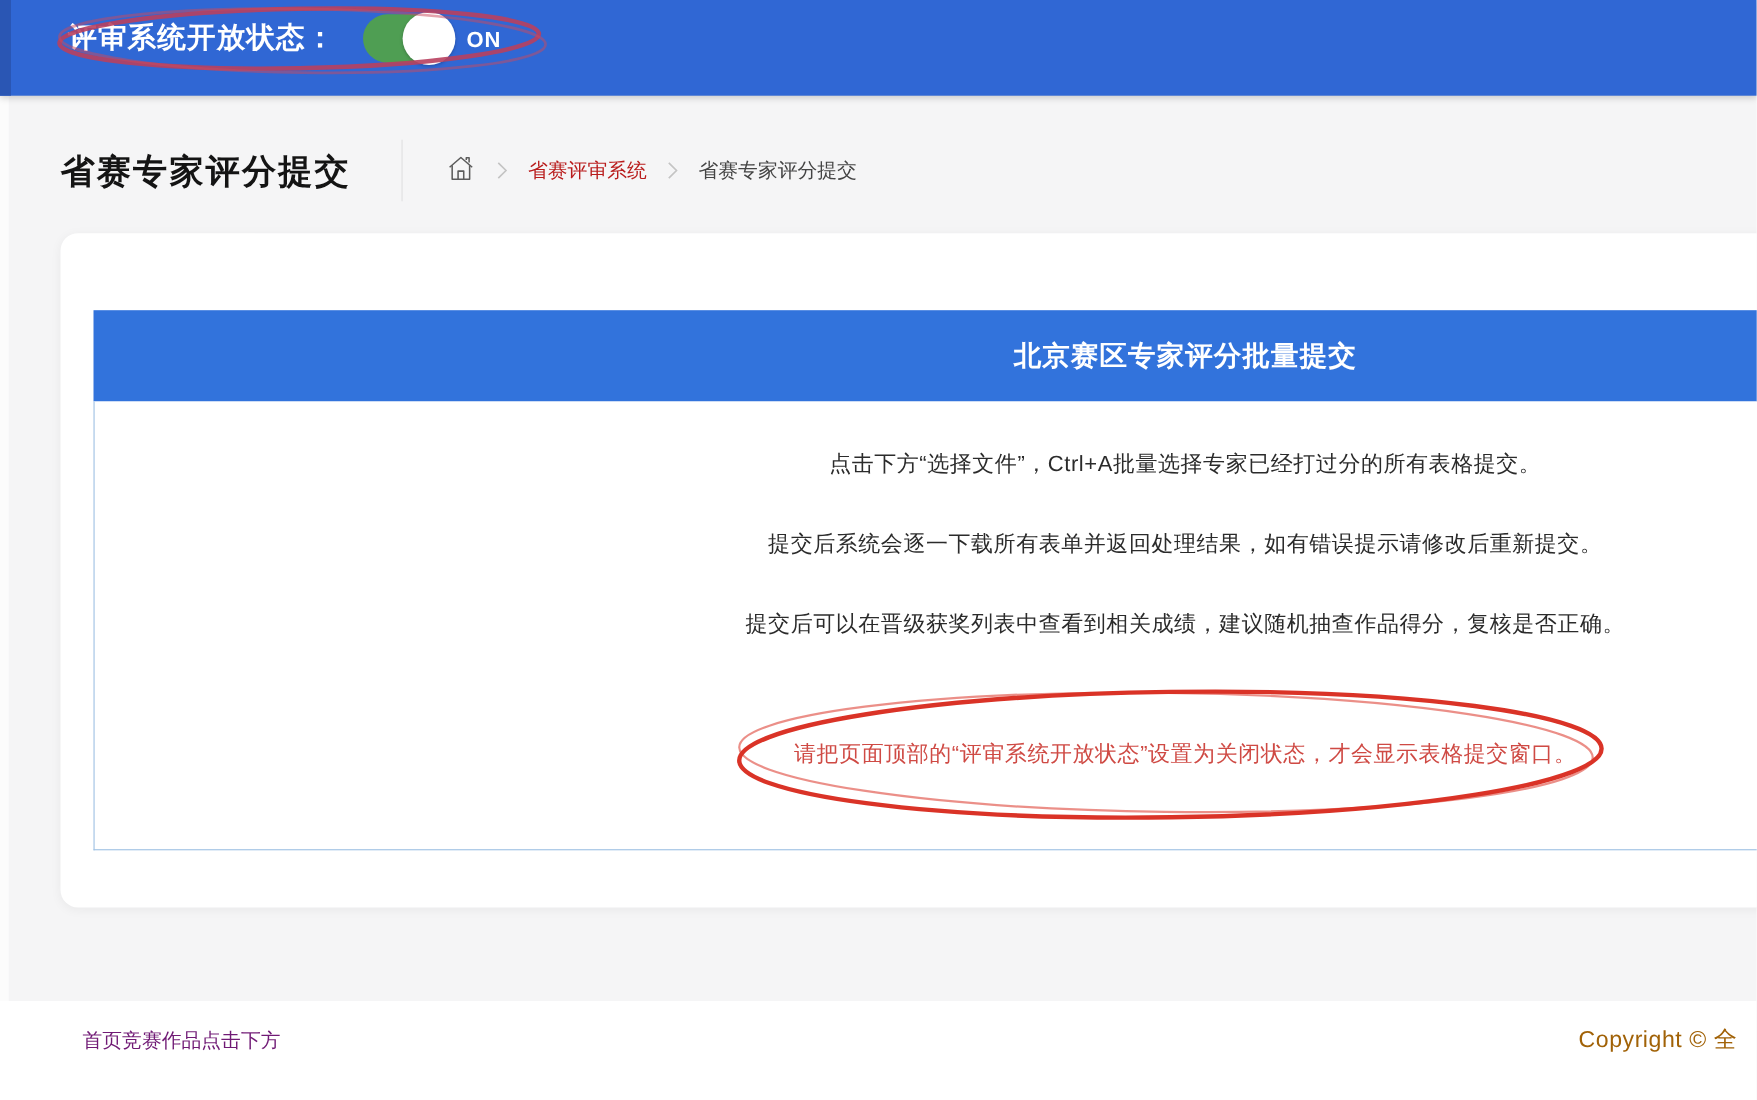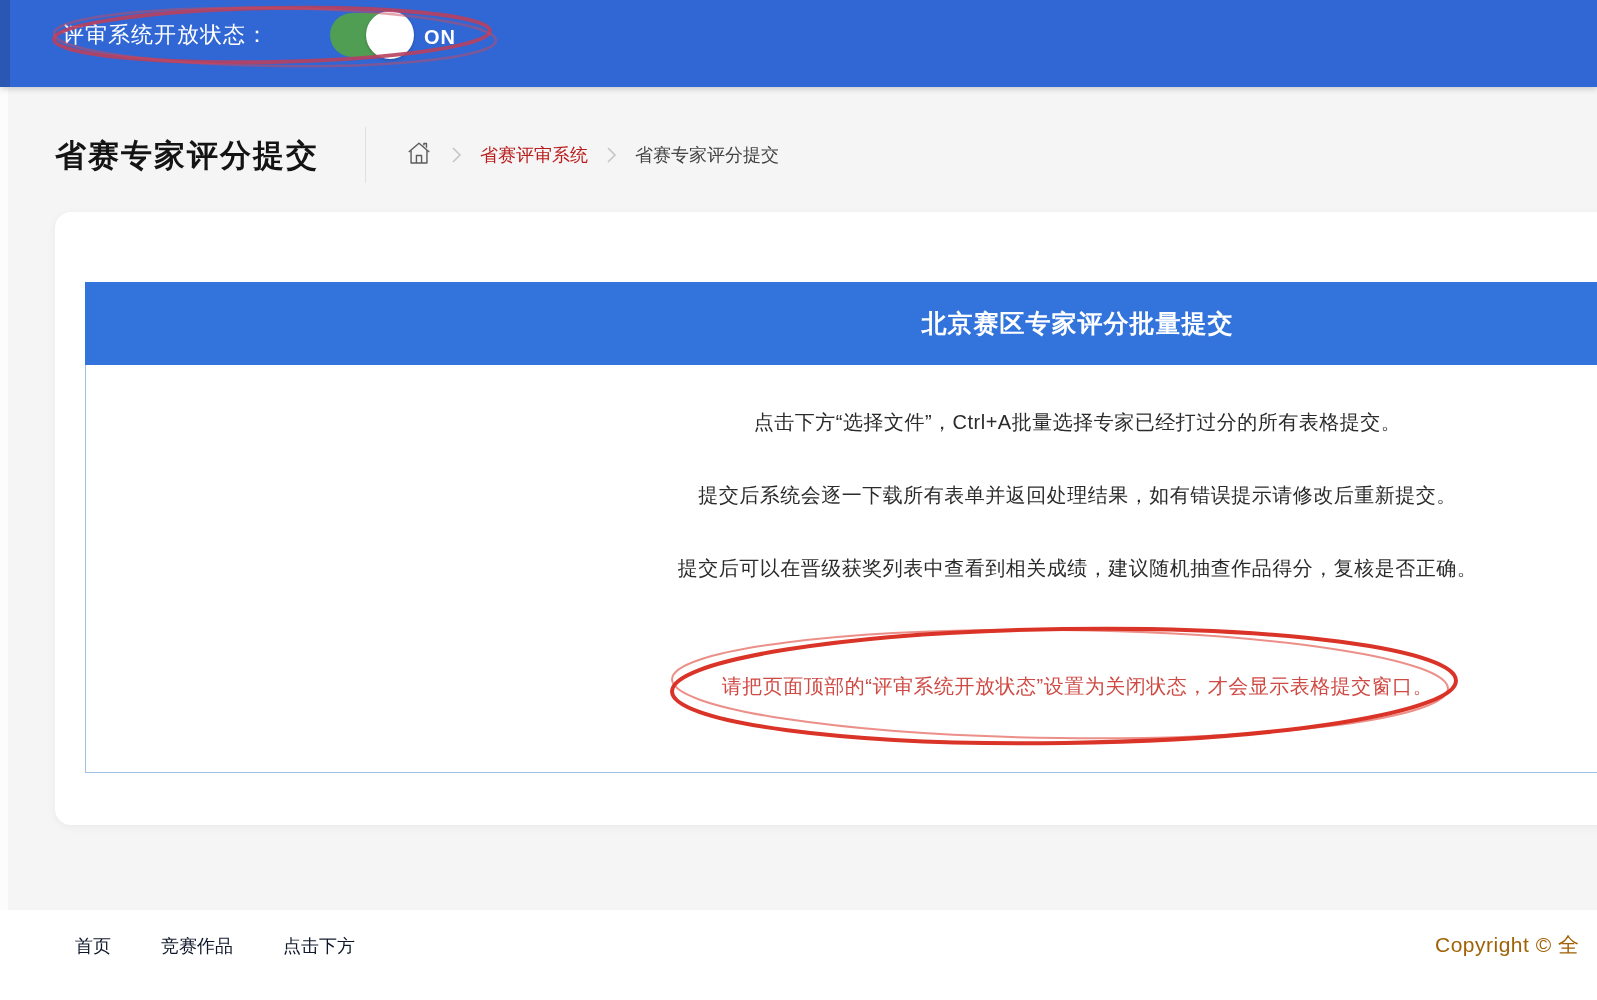--- a/index.html
+++ b/index.html
@@ -17,21 +17,21 @@
     box-shadow: 0 2px 6px rgba(0,0,0,0.18);
     z-index: 5;
   }
   .topbar-accent {
     position: absolute; left: 0; top: 0; width: 10px; height: 87px;
     background: #2a56b4;
   }
   .toggle-label {
     position: absolute; left: 62px; top: 0; height: 69px;
     display: flex; align-items: center;
-    color: #ffffff; font-size: 22px; letter-spacing: 1px;
+    color: #ffffff; font-size: 26px; letter-spacing: 1px; font-weight: bold;
   }
   .toggle {
     position: absolute; left: 330px; top: 13px;
     width: 82px; height: 44px; border-radius: 22px;
     background: #4f9e53; cursor: pointer;
   }
   .toggle-knob {
     position: absolute; right: -2px; top: -2px;
     width: 48px; height: 48px; border-radius: 50%;
     background: #ffffff; box-shadow: 0 1px 3px rgba(0,0,0,0.25);
@@ -100,22 +100,22 @@
     margin-top: 88px; letter-spacing: 0.5px;
   }
 
   
   .footer {
     position: absolute; left: 0; top: 910px; width: 1597px; height: 90px;
     background: #ffffff;
   }
   .footer-links {
     position: absolute; left: 75px; top: 24px;
-    display: flex; gap: 50px;
-    font-size: 18px; color: #0f172a;
+    display: flex; 
+    font-size: 18px; color: #701a75;
   }
   .footer-links span { cursor: pointer; }
   .copyright {
     position: absolute; left: 1435px; top: 931px;
     font-size: 21px; color: #a16207; white-space: nowrap;
     letter-spacing: 0.5px;
   }
 
   
   .annotation-overlay {

